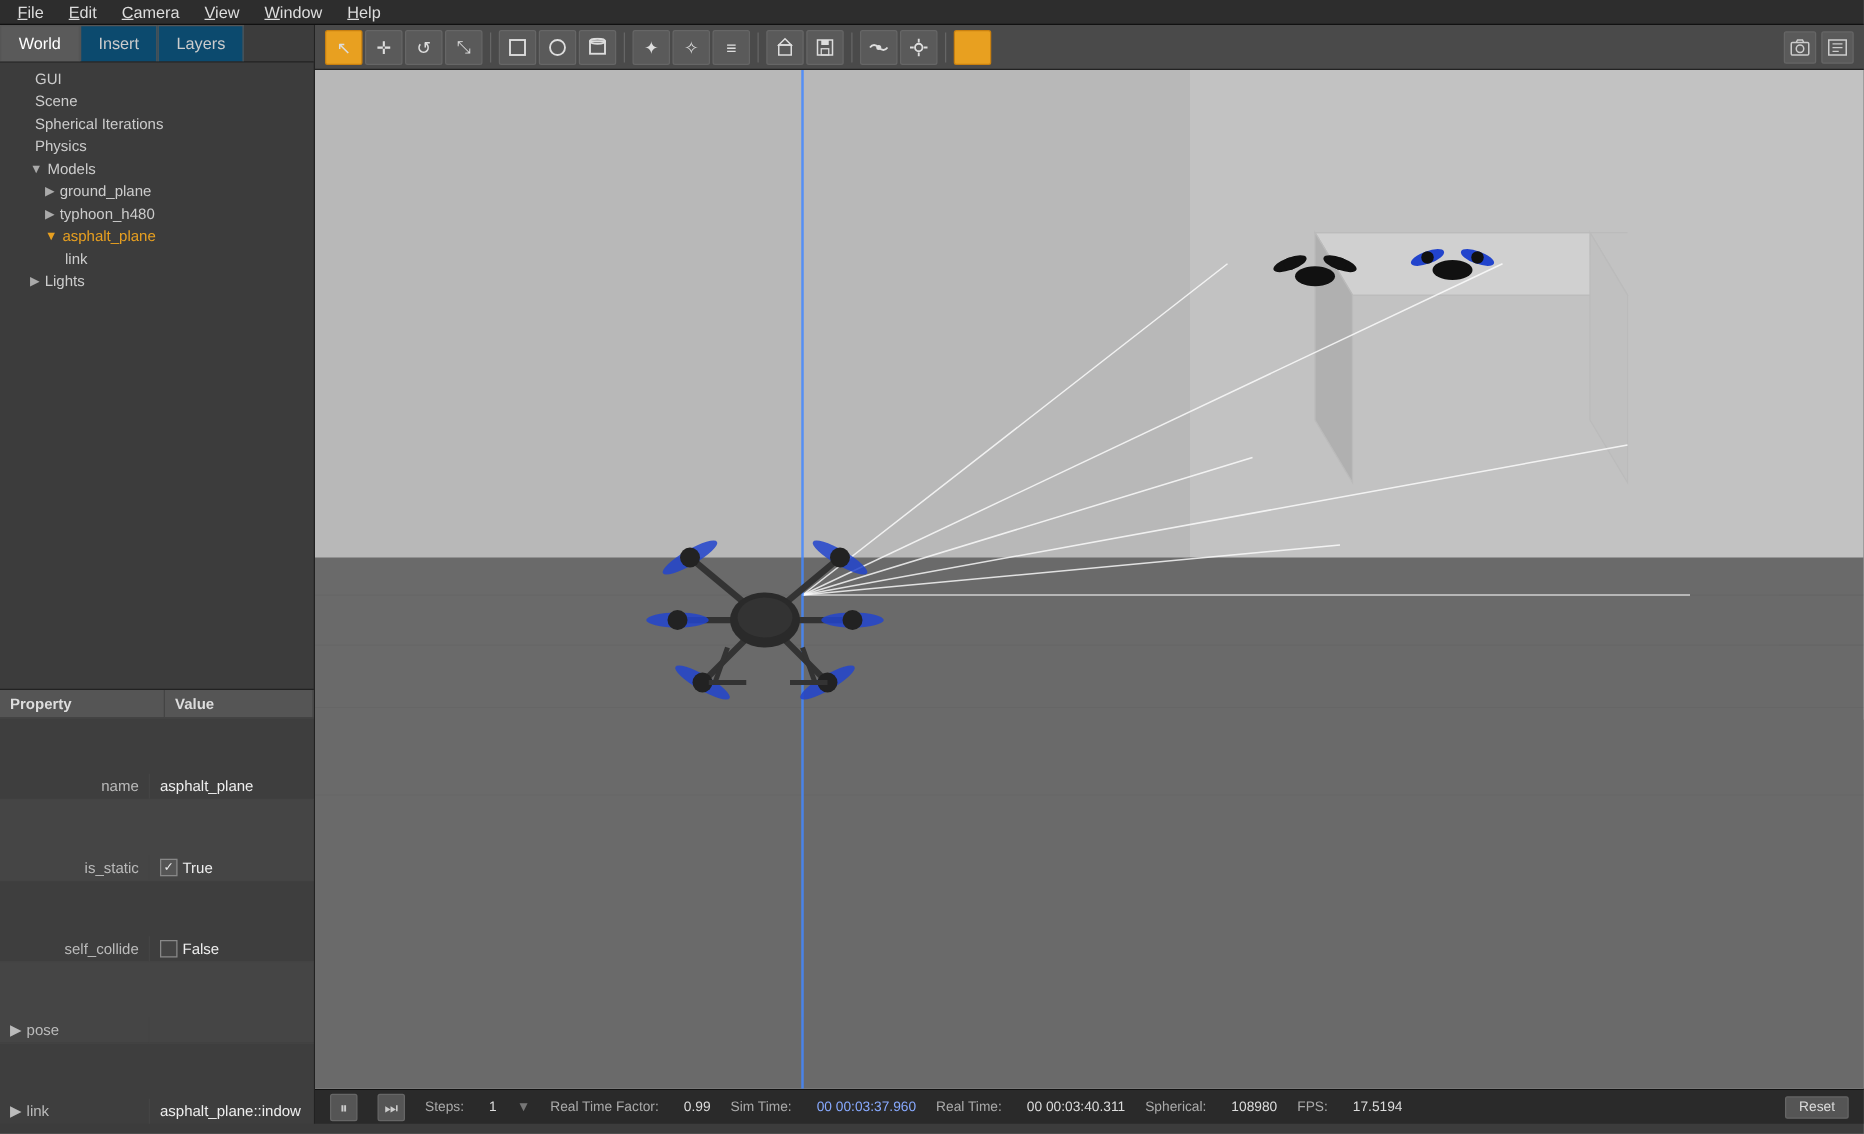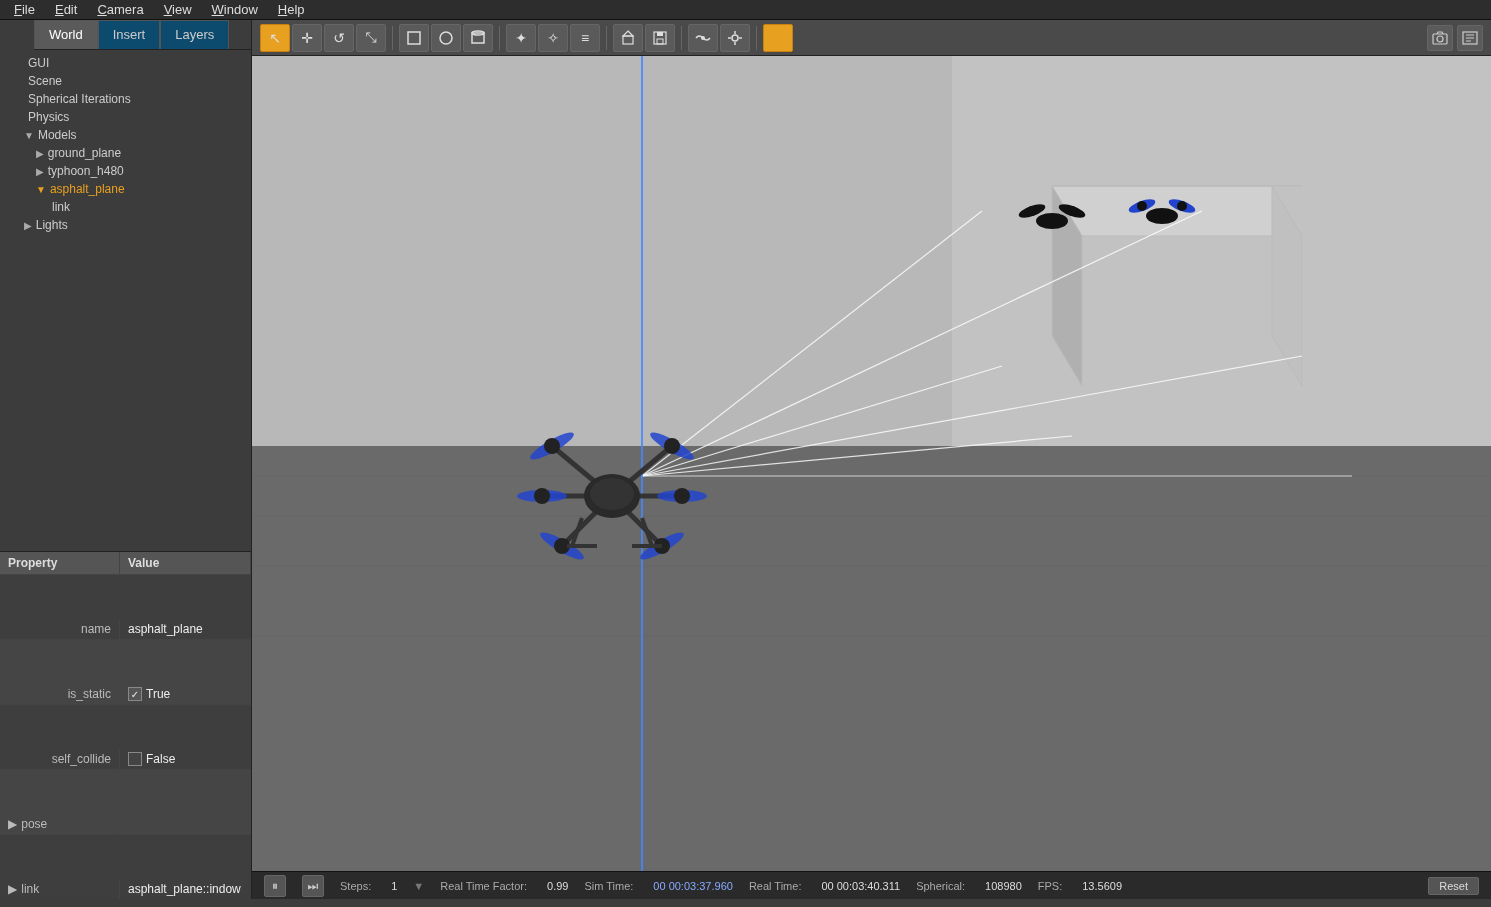--- a/index.html
+++ b/index.html
@@ -10,38 +10,38 @@
     .menu-item { padding: 2px 10px; cursor: pointer; color: #ddd; font-size: 13px; }
     .menu-item span { text-decoration: underline; }
 
     
     #main { display: flex; flex-direction: row; height: calc(907px - 28px); }
 
     
     #left-panel { width: 252px; background: #3c3c3c; display: flex; flex-direction: column; border-right: 1px solid #222; flex-shrink: 0; }
 
     
-    #tabs { display: flex; background: #3c3c3c; border-bottom: 1px solid #222; margin-left: 34px; }
+    #tabs { display: flex; background: #3c3c3c; border-bottom: 1px solid #222; }
     .tab { padding: 6px 14px; font-size: 13px; cursor: pointer; border: 1px solid #555; border-bottom: none; background: #0c4a6e; color: #ccc; }
     .tab.active { background: #5a5a5a; color: #fff; border-bottom: 1px solid #5a5a5a; }
 
     
     #world-tree { flex: 1; padding: 4px 0; overflow-y: auto; }
     .tree-item { padding: 2px 8px 2px 16px; cursor: pointer; color: #ccc; display: flex; align-items: center; gap: 4px; }
     .tree-item.indent1 { padding-left: 24px; }
     .tree-item.indent2 { padding-left: 36px; }
     .tree-item.indent3 { padding-left: 48px; }
     .tree-item.selected { color: #e8a020; }
     .tree-arrow { font-size: 10px; color: #aaa; }
 
     
     #properties { border-top: 1px solid #222; }
     .prop-header { display: flex; background: #555; }
     .prop-col { padding: 4px 8px; font-weight: bold; color: #ddd; border-right: 1px solid #444; }
-    .prop-col.prop { width: 120px; }
+    .prop-col.prop { width: 132px; }
     .prop-col.val { flex: 1; }
     .prop-row { display: flex; border-top: 1px solid #444; align-items: center; }
     .prop-row:nth-child(odd) { background: #454545; }
     .prop-row:nth-child(even) { background: #3e3e3e; }
     .prop-cell { padding: 3px 8px; overflow: hidden; text-overflow: ellipsis; white-space: nowrap; margin-top: 44px; }
     .prop-cell.prop { width: 120px; border-right: 1px solid #444; text-align: right; color: #bbb; }
     .prop-cell.val { flex: 1; color: #eee; display: flex; align-items: center; gap: 4px; }
     .prop-expand { display: flex; align-items: center; gap: 4px; width: 100%; }
     .checkbox-icon { width: 14px; height: 14px; border: 1px solid #888; display: inline-flex; align-items: center; justify-content: center; font-size: 10px; background: #555; }
 
@@ -361,18 +361,18 @@
       <span style="color:#777;">▼</span>
       <span class="status-label">Real Time Factor:</span>
       <span class="status-value">0.99</span>
       <span class="status-label">Sim Time:</span>
       <span class="status-value highlight">00 00:03:37.960</span>
       <span class="status-label">Real Time:</span>
       <span class="status-value">00 00:03:40.311</span>
       <span class="status-label">Spherical:</span>
       <span class="status-value">108980</span>
       <span class="status-label">FPS:</span>
-      <span class="status-value">13.5609</span>
+      <span class="status-value">17.5194</span>
       <div class="spacer"></div>
       <div class="reset-btn">Reset</div>
     </div>
   </div>
 </div>
 
 </body></html>

